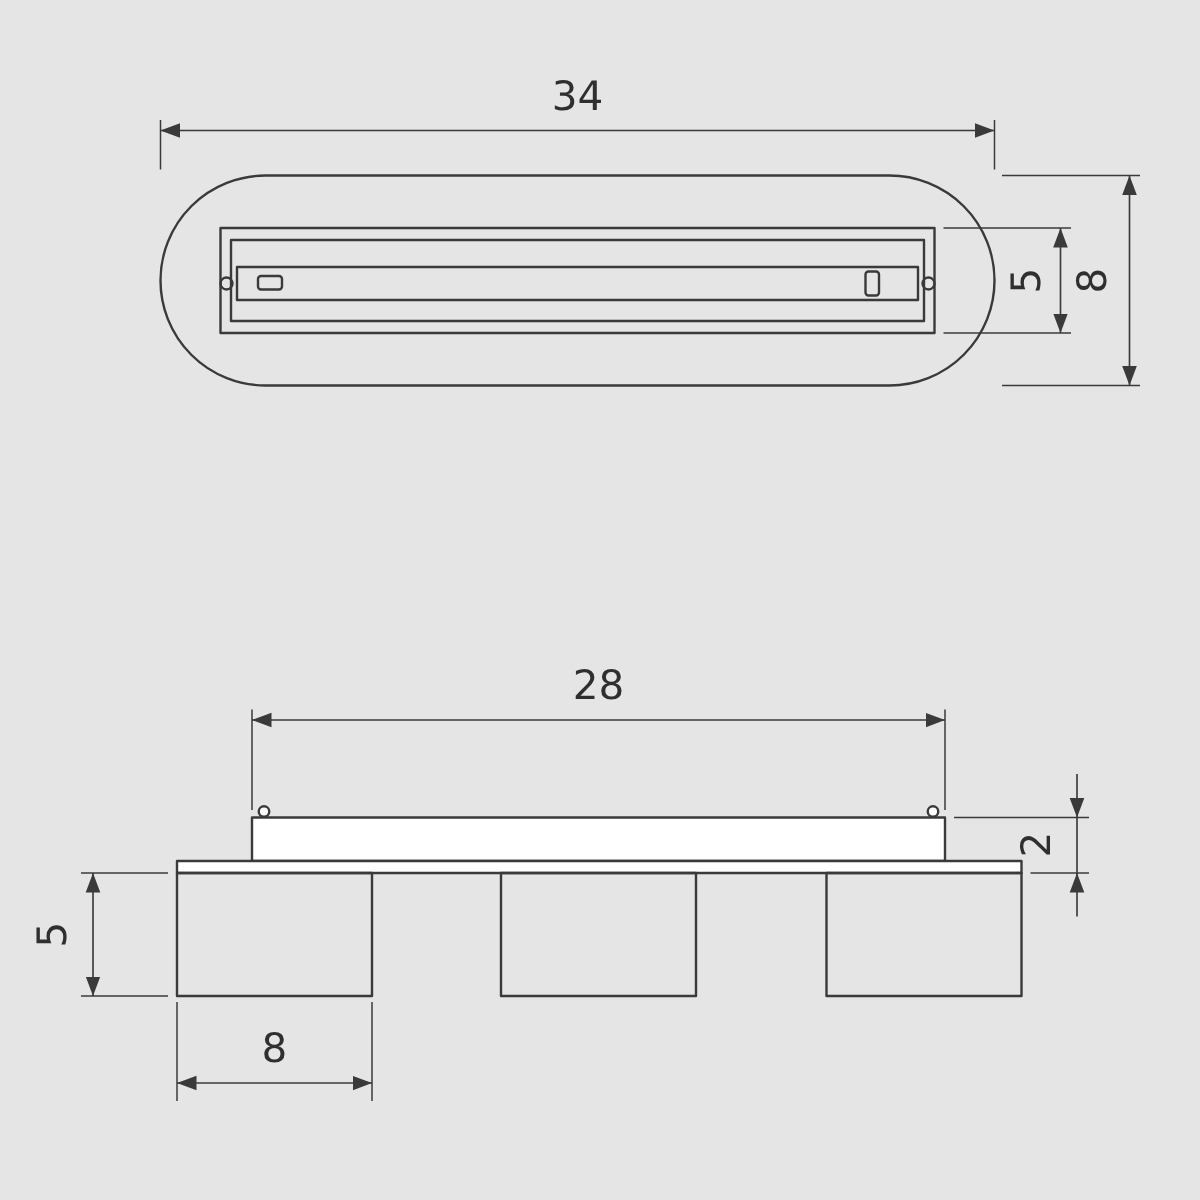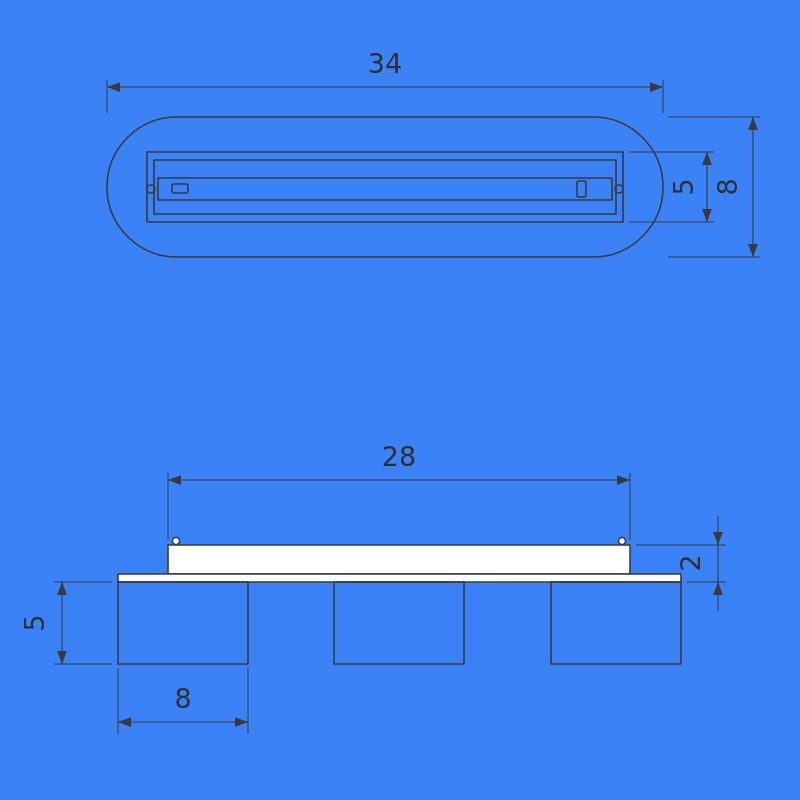--- a/index.html
+++ b/index.html
@@ -1,16 +1,16 @@
 <!DOCTYPE html>
 <html><head>
 <meta charset="utf-8">
 <style>
   html,body{margin:0;padding:0;background:#ffffff;}
-  .page{width:800px;height:800px;background:#3b82f6;position:relative;overflow:hidden;}
+  .page{width:800px;height:800px;background:#e5e5e5;position:relative;overflow:hidden;}
   svg text{
     font-family:"DejaVu Sans","Liberation Sans",sans-serif;
     font-size:27px;
     fill:#2f2f2f;
   }
   .ln   {fill:none;stroke:#3a3a3a;stroke-width:1.6;stroke-linejoin:round;}
   .fillw{fill:#ffffff;stroke:#3a3a3a;stroke-width:1.6;stroke-linejoin:round;}
   .dim  {fill:none;stroke:#3a3a3a;stroke-width:1.1;}
   .ext  {fill:none;stroke:#3a3a3a;stroke-width:1;}
   .arr  {fill:#3a3a3a;stroke:none;}

